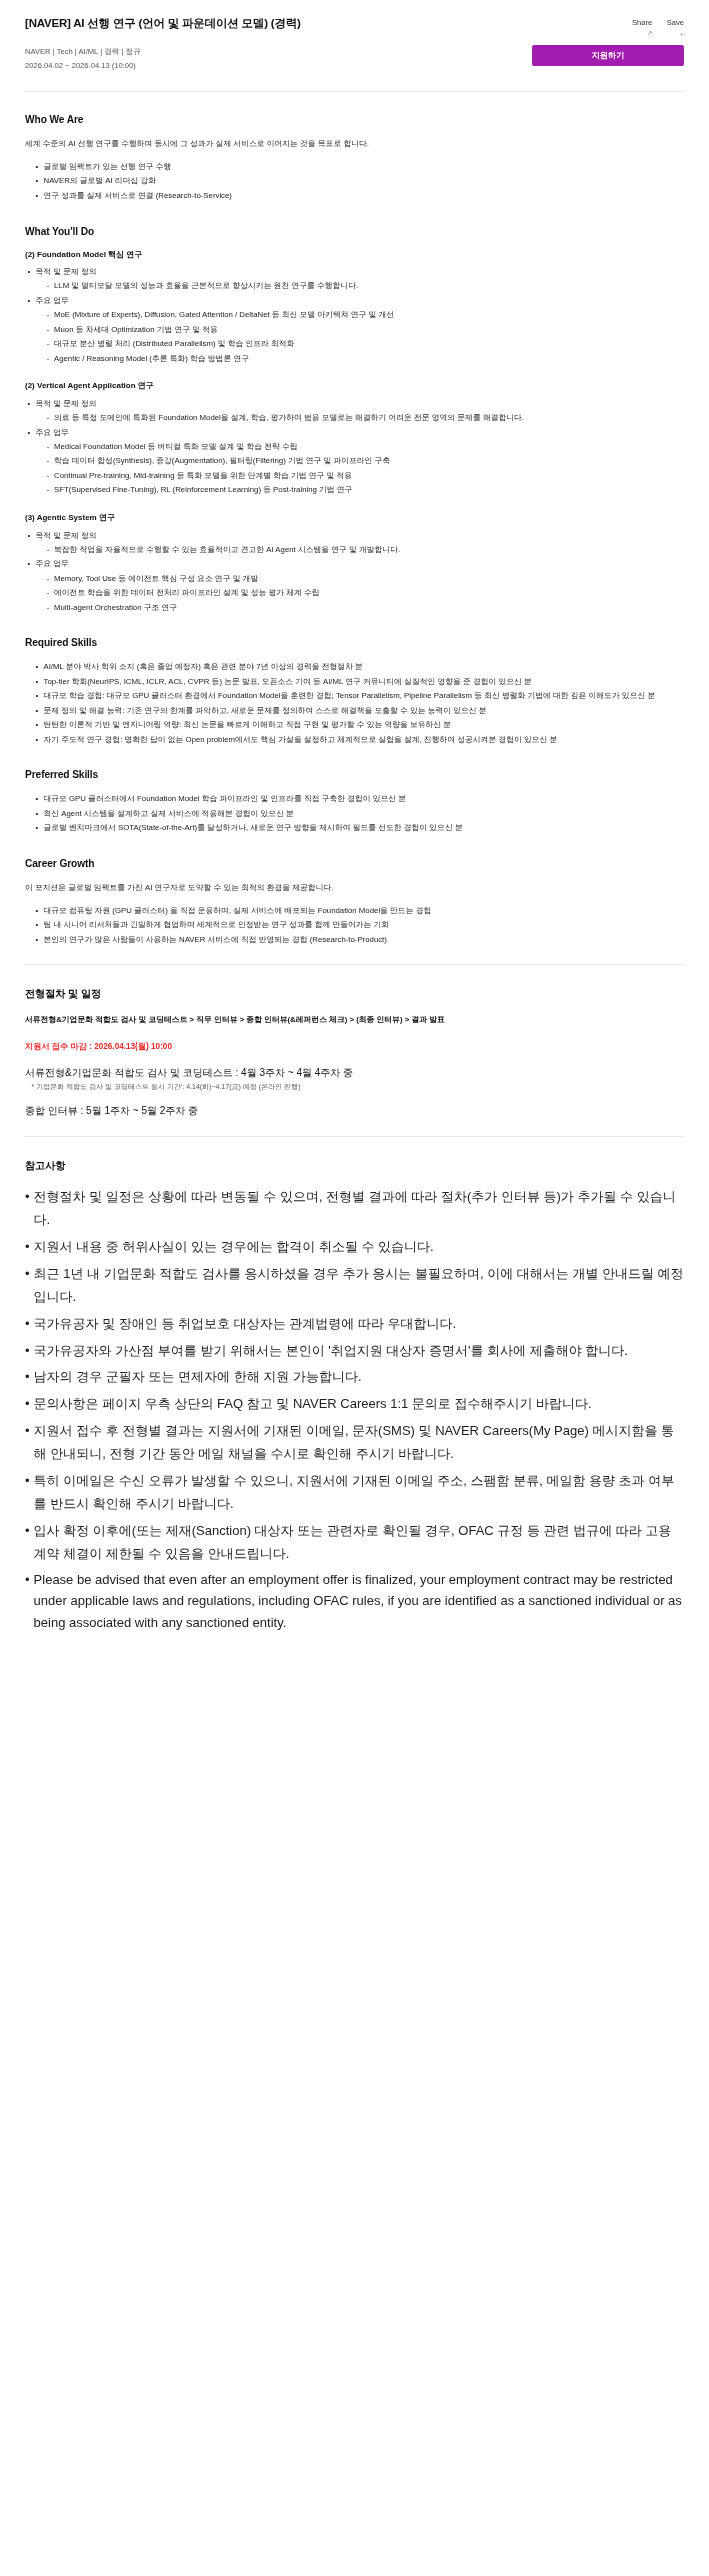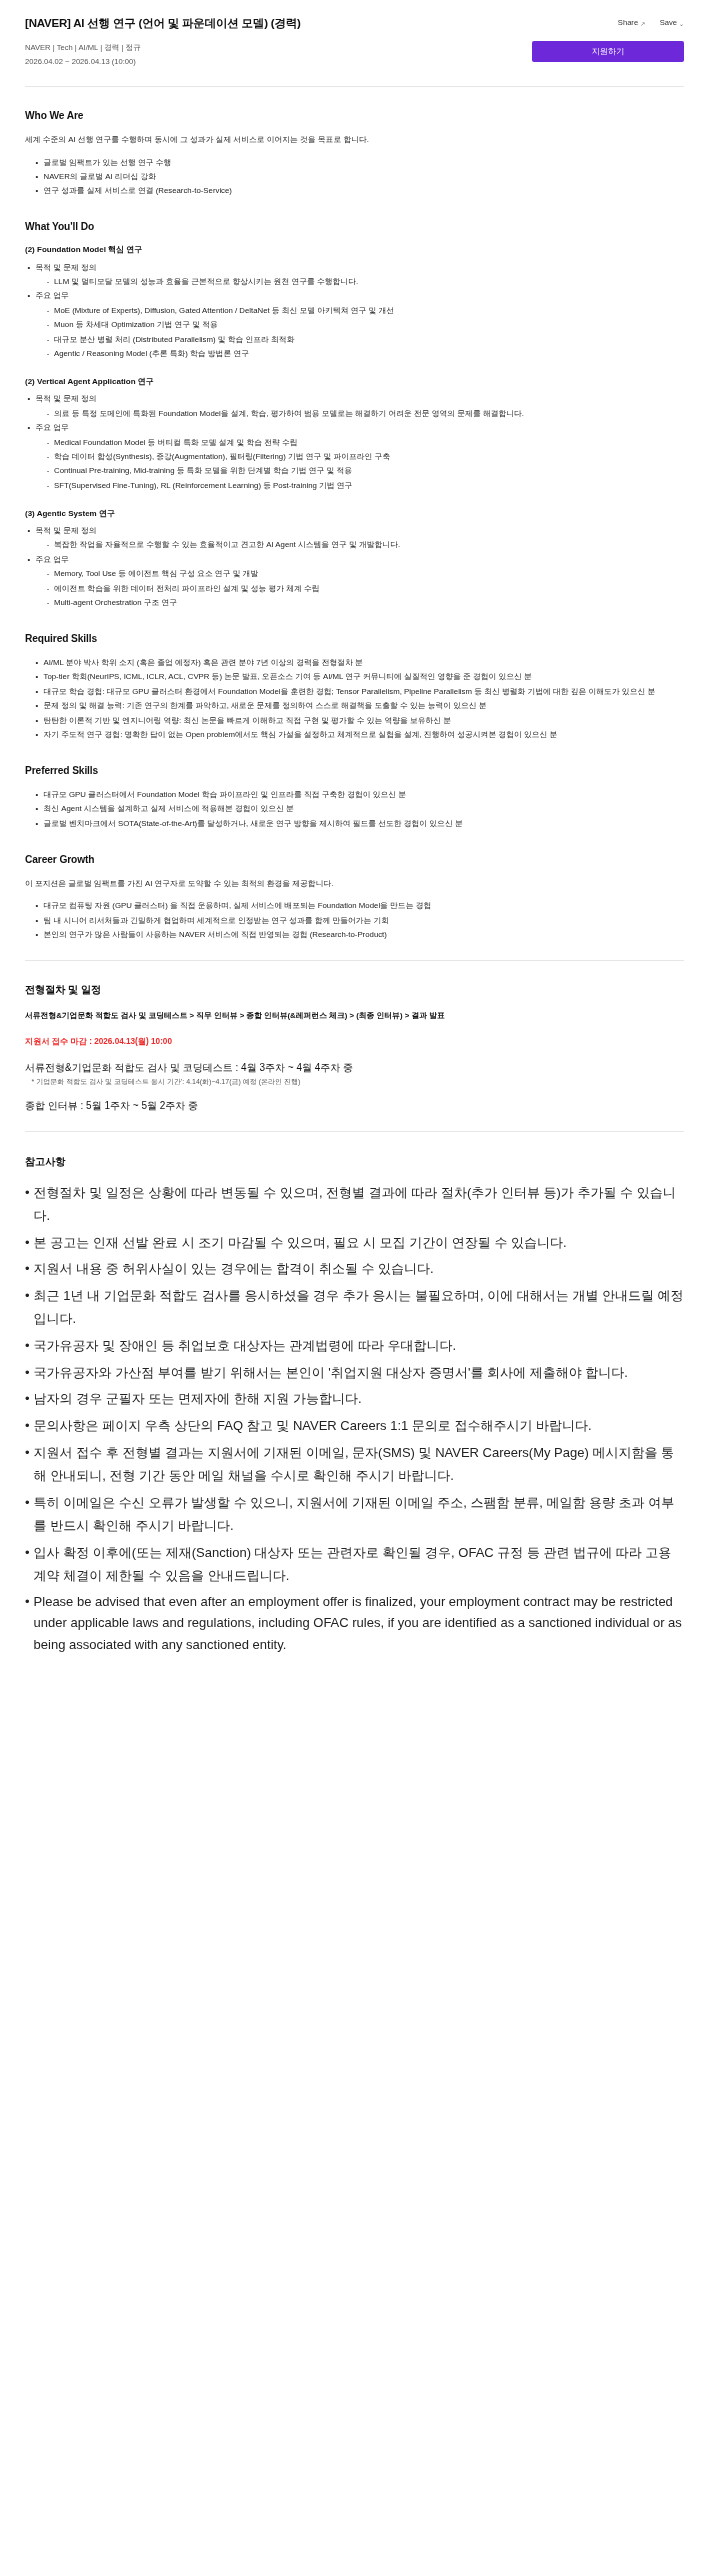--- a/index.html
+++ b/index.html
@@ -40,37 +40,38 @@
     padding-top: 3.3px;
     white-space: nowrap;
   }
   .header-action {
     font-size: 7.6px;
     color: #333;
     display: inline-flex;
     align-items: flex-end;
     gap: 2px;
     cursor: pointer;
+    flex-direction: column;
   }
   .mini-ico { font-size: 6px; color: #666; }
   .meta-row {
     display: flex;
     align-items: flex-start;
     justify-content: space-between;
     margin-top: 9.2px;
   }
   .meta-left { font-size: 7.6px; color: #555; line-height: 1.9; }
   .meta-sub { font-size: 7.6px; color: #555; }
   .apply-btn {
     width: 152px;
     height: 21px;
-    background: #6d28d9;
+    background: #a21caf;
     color: #ffffff;
     font-size: 8.2px;
-    font-weight: normal;
+    font-weight: bold;
     border: none;
     border-radius: 2px;
     cursor: pointer;
     display: flex;
     align-items: center;
     justify-content: center;
   }
   .divider {
     border: 0;
     border-top: 0.7px solid #e6e6e6;
@@ -349,21 +350,20 @@
       <div class="step-title">종합 인터뷰 : 5월 1주차 ~ 5월 2주차 중</div>
     </div>
   </div>
 
   <hr class="divider">
 
   <div class="section">
     <h2 class="sec-title">참고사항</h2>
     <ul class="notice">
       <li>전형절차 및 일정은 상황에 따라 변동될 수 있으며, 전형별 결과에 따라 절차(추가 인터뷰 등)가 추가될 수 있습니다.</li>
-      <li>본 공고는 인재 선발 완료 시 조기 마감될 수 있으며, 필요 시 모집 기간이 연장될 수 있습니다.</li>
       <li>지원서 내용 중 허위사실이 있는 경우에는 합격이 취소될 수 있습니다.</li>
       <li>최근 1년 내 기업문화 적합도 검사를 응시하셨을 경우 추가 응시는 불필요하며, 이에 대해서는 개별 안내드릴 예정입니다.</li>
       <li>국가유공자 및 장애인 등 취업보호 대상자는 관계법령에 따라 우대합니다.</li>
       <li>국가유공자와 가산점 부여를 받기 위해서는 본인이 '취업지원 대상자 증명서'를 회사에 제출해야 합니다.</li>
       <li>남자의 경우 군필자 또는 면제자에 한해 지원 가능합니다.</li>
       <li>문의사항은 페이지 우측 상단의 FAQ 참고 및 NAVER Careers 1:1 문의로 접수해주시기 바랍니다.</li>
       <li>지원서 접수 후 전형별 결과는 지원서에 기재된 이메일, 문자(SMS) 및 NAVER Careers(My Page) 메시지함을 통해 안내되니, 전형 기간 동안 메일 채널을 수시로 확인해 주시기 바랍니다.</li>
       <li>특히 이메일은 수신 오류가 발생할 수 있으니, 지원서에 기재된 이메일 주소, 스팸함 분류, 메일함 용량 초과 여부를 반드시 확인해 주시기 바랍니다.</li>
       <li>입사 확정 이후에(또는 제재(Sanction) 대상자 또는 관련자로 확인될 경우, OFAC 규정 등 관련 법규에 따라 고용계약 체결이 제한될 수 있음을 안내드립니다.</li>
       <li class="en">Please be advised that even after an employment offer is finalized, your employment contract may be restricted under applicable laws and regulations, including OFAC rules, if you are identified as a sanctioned individual or as being associated with any sanctioned entity.</li>

